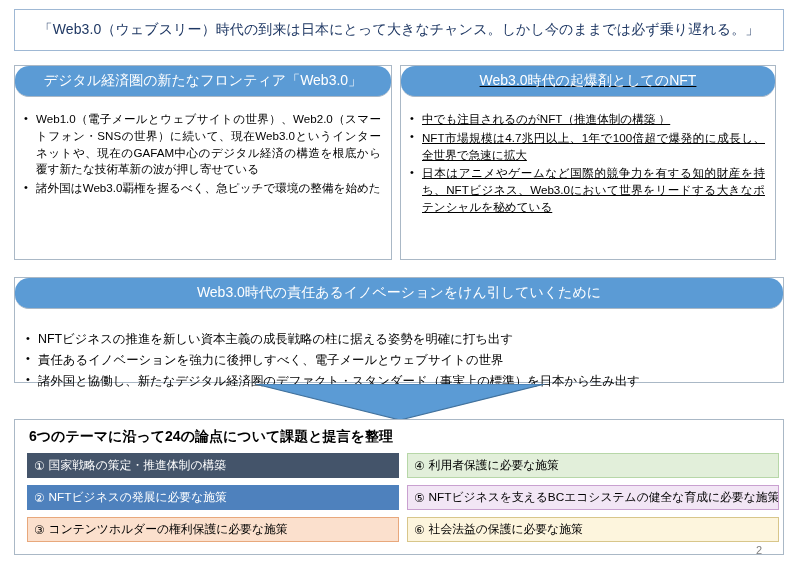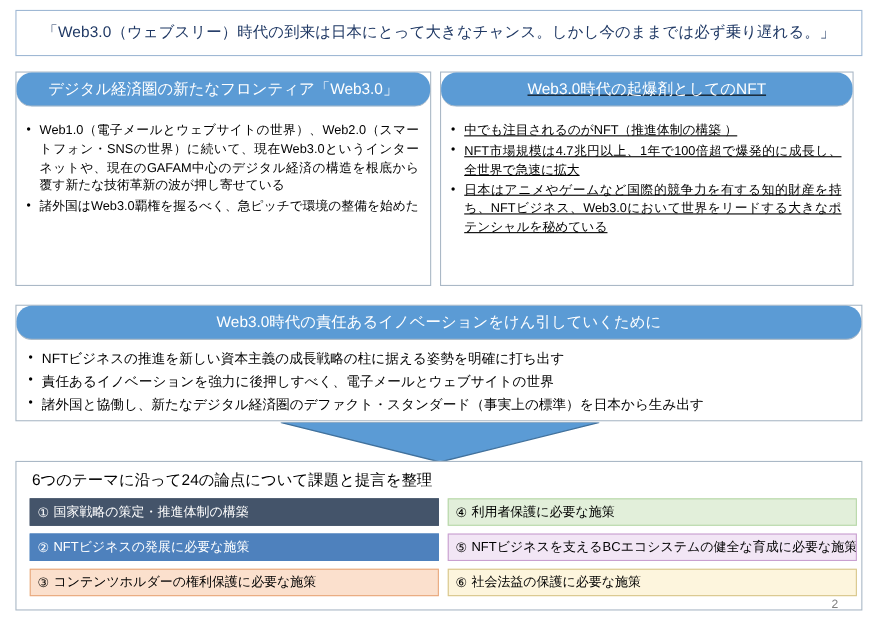--- a/index.html
+++ b/index.html
@@ -90,21 +90,21 @@
   
   .panel-mid {
     position: absolute;
     left: 14px; top: 277px;
     width: 770px; height: 106px;
     box-sizing: border-box;
     border: 1px solid #aab8c6;
     background: #ffffff;
   }
   .panel-mid .panel-head { font-size: 14px; }
-  .panel-mid .panel-body { padding: 9px 10px 6px 10px; }
+  .panel-mid .panel-body { padding: 22px 10px 6px 10px; }
   .panel-mid ul.bullets li { font-size: 12.4px; margin-bottom: 3px; }
 
   
   .arrow-down {
     position: absolute;
     left: 255px; top: 384px;
     width: 290px; height: 36px;
   }
 
   
@@ -112,21 +112,21 @@
     position: absolute;
     left: 14px; top: 419px;
     width: 770px; height: 136px;
     box-sizing: border-box;
     border: 1px solid #aab8c6;
     background: #ffffff;
     padding: 7px 12px 0 12px;
   }
   .bottom-title {
     font-size: 14px;
-    font-weight: 400;
+    font-weight: 700;
     color: #000000;
     margin: 1px 0 7px 2px;
   }
   .theme-grid {
     display: grid;
     grid-template-columns: 372px 372px;
     column-gap: 8px;
     row-gap: 7px;
   }
   .theme-item {

